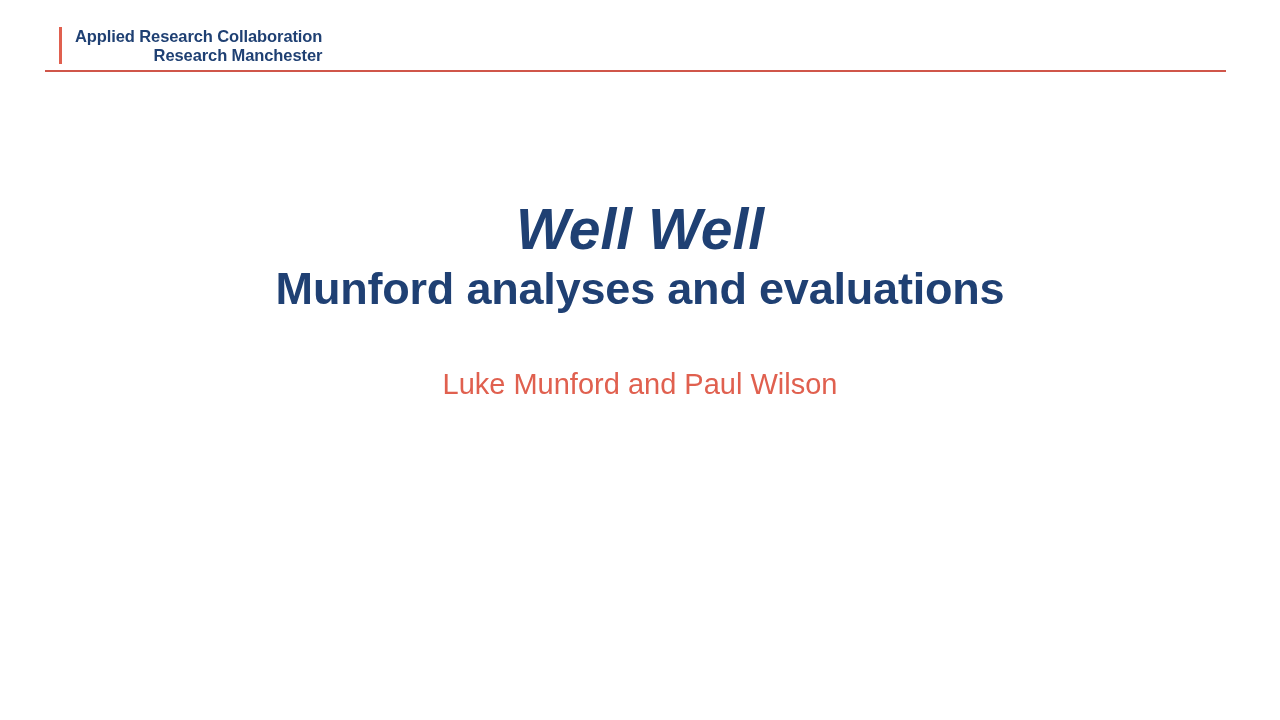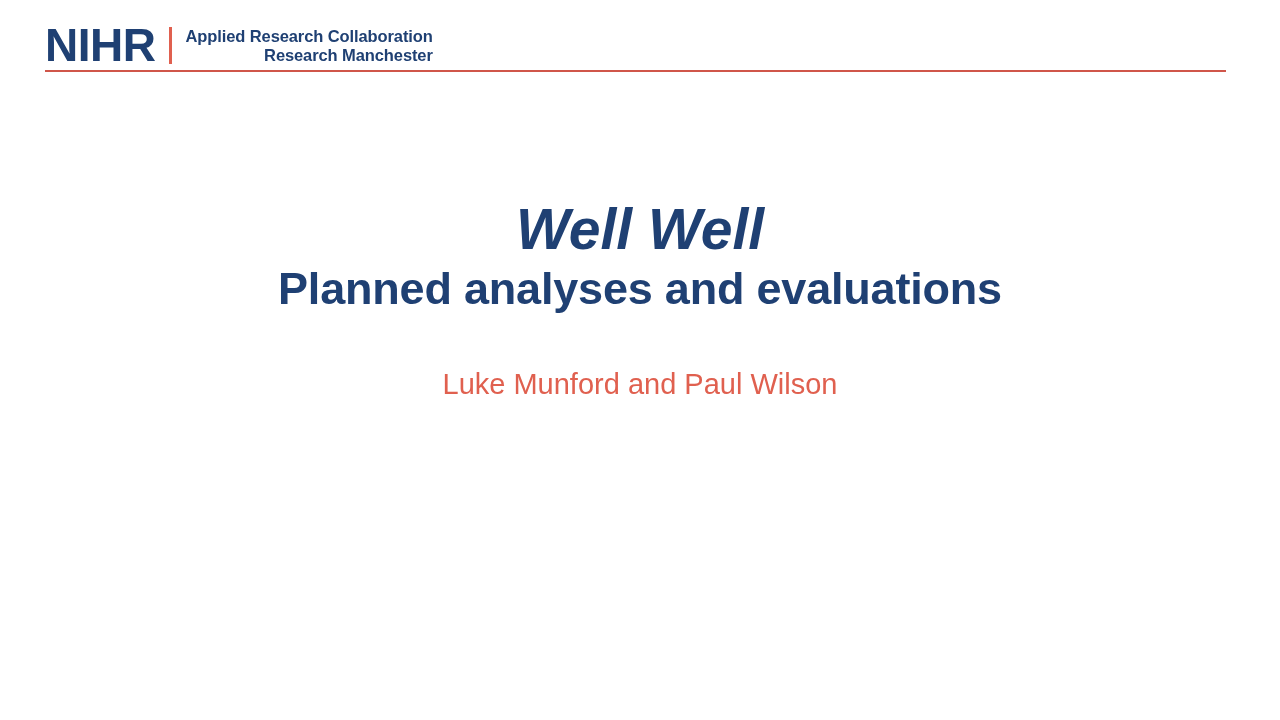--- a/index.html
+++ b/index.html
@@ -121,30 +121,29 @@
   }
 </style>
 </head>
 <body>
 
 <div class="slide">
 
   <div class="brand-header">
 
     <div class="brand-lockup">
-      <span class="brand-wordmark">NIHR</span>
       <span class="brand-divider"></span>
       <span class="brand-tagline">
         <span>Applied Research Collaboration</span><br>
         <span>Research Manchester</span>
       </span>
     </div>
 
     <div class="brand-rule"></div>
   </div>
 
   <div class="title-block">
     <h1 class="title-main">Well Well</h1>
-    <h2 class="title-sub">Planned analyses and evaluations</h2>
+    <h2 class="title-sub">Munford analyses and evaluations</h2>
     <p class="title-authors">Luke Munford and Paul Wilson</p>
   </div>
 
 </div>
 
 </body></html>

